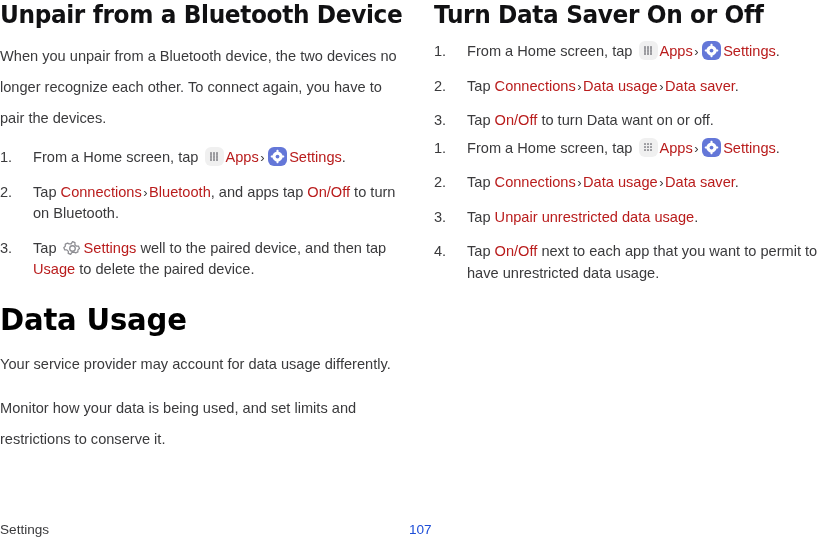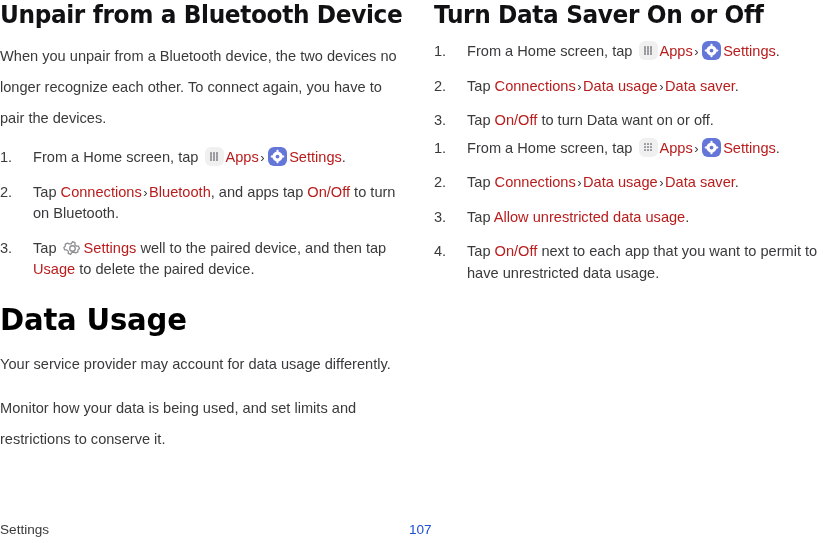--- a/index.html
+++ b/index.html
@@ -238,21 +238,21 @@
           <li><span class="num">1.</span><span>From a Home screen, tap </span><span class="icon icon-apps"><span class="dot" style="left: 5.3px; top: 5.3px;"></span><span class="dot" style="left: 8.3px; top: 5.3px;"></span><span class="dot" style="left: 11.3px; top: 5.3px;"></span><span class="dot" style="left: 5.3px; top: 8.3px;"></span><span class="dot" style="left: 8.3px; top: 8.3px;"></span><span class="dot" style="left: 11.3px; top: 8.3px;"></span><span class="dot" style="left: 5.3px; top: 11.3px;"></span><span class="dot" style="left: 8.3px; top: 11.3px;"></span><span class="dot" style="left: 11.3px; top: 11.3px;"></span></span><b>Apps</b><span class="chev">›</span><span class="icon icon-settings-blue" style="background: rgb(100, 119, 216);"><svg width="15" height="15" viewBox="0 0 24 24">
                 <path fill="#ffffff" d="M12 1.6l2.0 2.0h2.4v2.4l2.0 2.0-2.0 2.0v2.4h-2.4l-2.0 2.0-2.0-2.0H7.6v-2.4l-2.0-2.0 2.0-2.0V3.6H10z" transform="translate(0,3.2) scale(1.0)"></path>
                 <circle cx="12" cy="12" r="8.2" fill="#ffffff"></circle>
                 <circle cx="12" cy="12" r="3.0" fill="#6477d8"></circle>
                 <rect x="10.4" y="1.2" width="3.2" height="4.6" rx="1.1" fill="#ffffff"></rect>
                 <rect x="10.4" y="18.2" width="3.2" height="4.6" rx="1.1" fill="#ffffff"></rect>
                 <rect x="1.2" y="10.4" width="4.6" height="3.2" rx="1.1" fill="#ffffff"></rect>
                 <rect x="18.2" y="10.4" width="4.6" height="3.2" rx="1.1" fill="#ffffff"></rect>
               </svg></span><b>Settings</b><span>.</span></li>
           <li><span class="num">2.</span><span>Tap </span><b>Connections</b><span class="chev">›</span><b>Data usage</b><span class="chev">›</span><b>Data saver</b><span>.</span></li>
-          <li><span class="num">3.</span><span>Tap </span><b>Allow unrestricted data usage</b><span>.</span></li>
+          <li><span class="num">3.</span><span>Tap </span><b>Unpair unrestricted data usage</b><span>.</span></li>
           <li><span class="num">4.</span><span>Tap </span><b>On/Off</b><span> next to each app that you want to permit to have unrestricted data usage.</span></li>
         </ol>
 
     </div>
 
   </div>
 
   <div class="footer">
     <span class="f-left">Settings</span>
     <span class="f-page">107</span>

